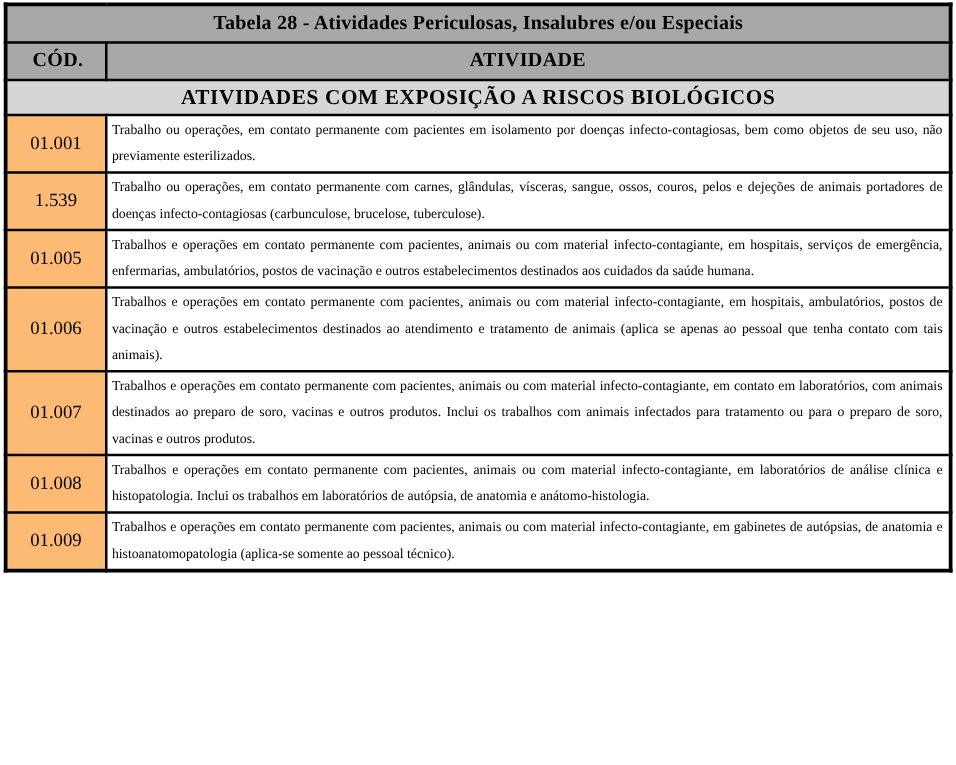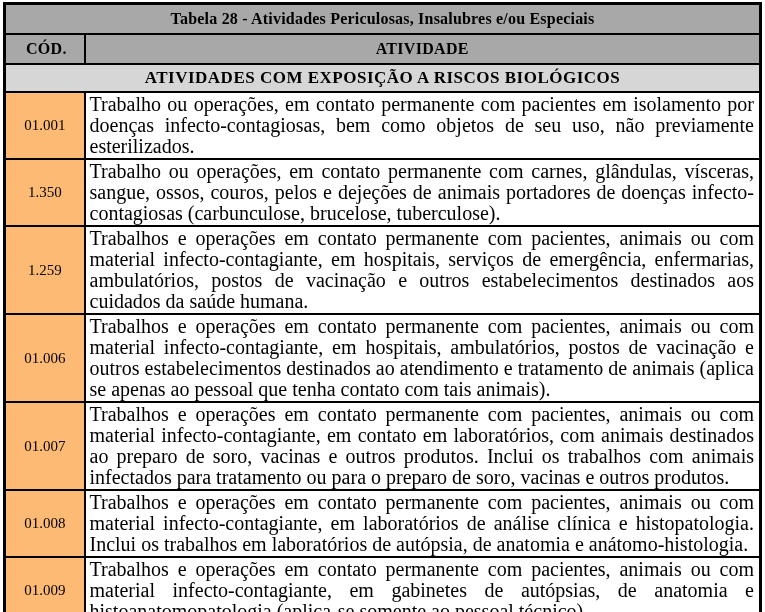--- a/index.html
+++ b/index.html
@@ -56,21 +56,21 @@
   td.code-cell {
     text-align: center;
     vertical-align: middle;
     font-size: 15px;
     padding: 1px 2px;
     background: #fdba74;
   }
   td.activity-cell {
     text-align: justify;
     vertical-align: middle;
-    font-size: 20px;
+    font-size: 11px;
     line-height: 21px;
     padding: 1px 5px 1px 4px;
     background: #ffffff;
   }
 </style>
 </head>
 <body>
 
 <div class="page">
   <table class="nr-table">
@@ -88,25 +88,25 @@
       </tr>
       <tr>
         <td class="section-cell" colspan="2">ATIVIDADES COM EXPOSIÇÃO A RISCOS BIOLÓGICOS</td>
       </tr>
 
       <tr>
         <td class="code-cell">01.001</td>
         <td class="activity-cell">Trabalho ou operações, em contato permanente com pacientes em isolamento por doenças infecto-contagiosas, bem como objetos de seu uso, não previamente esterilizados.</td>
       </tr>
       <tr>
-        <td class="code-cell">1.350</td>
+        <td class="code-cell">1.539</td>
         <td class="activity-cell">Trabalho ou operações, em contato permanente com carnes, glândulas, vísceras, sangue, ossos, couros, pelos e dejeções de animais portadores de doenças infecto-contagiosas (carbunculose, brucelose, tuberculose).</td>
       </tr>
       <tr>
-        <td class="code-cell">1.259</td>
+        <td class="code-cell">01.005</td>
         <td class="activity-cell">Trabalhos e operações em contato permanente com pacientes, animais ou com material infecto-contagiante, em hospitais, serviços de emergência, enfermarias, ambulatórios, postos de vacinação e outros estabelecimentos destinados aos cuidados da saúde humana.</td>
       </tr>
       <tr>
         <td class="code-cell">01.006</td>
         <td class="activity-cell">Trabalhos e operações em contato permanente com pacientes, animais ou com material infecto-contagiante, em hospitais, ambulatórios, postos de vacinação e outros estabelecimentos destinados ao atendimento e tratamento de animais (aplica se apenas ao pessoal que tenha contato com tais animais).</td>
       </tr>
       <tr>
         <td class="code-cell">01.007</td>
         <td class="activity-cell">Trabalhos e operações em contato permanente com pacientes, animais ou com material infecto-contagiante, em contato em laboratórios, com animais destinados ao preparo de soro, vacinas e outros produtos. Inclui os trabalhos com animais infectados para tratamento ou para o preparo de soro, vacinas e outros produtos.</td>
       </tr>

